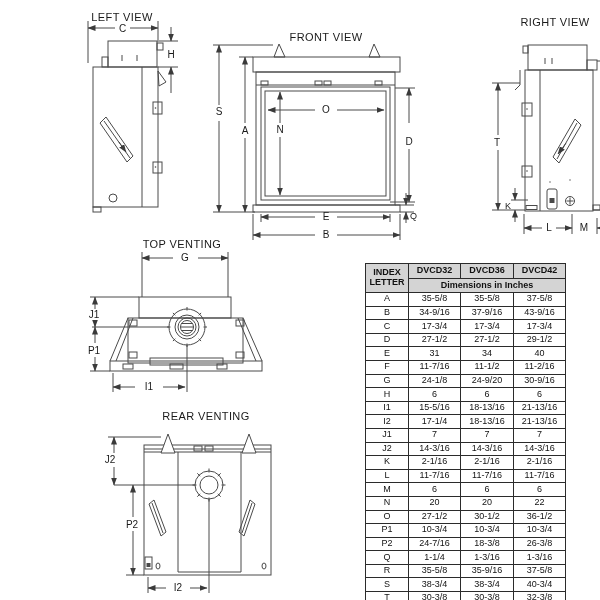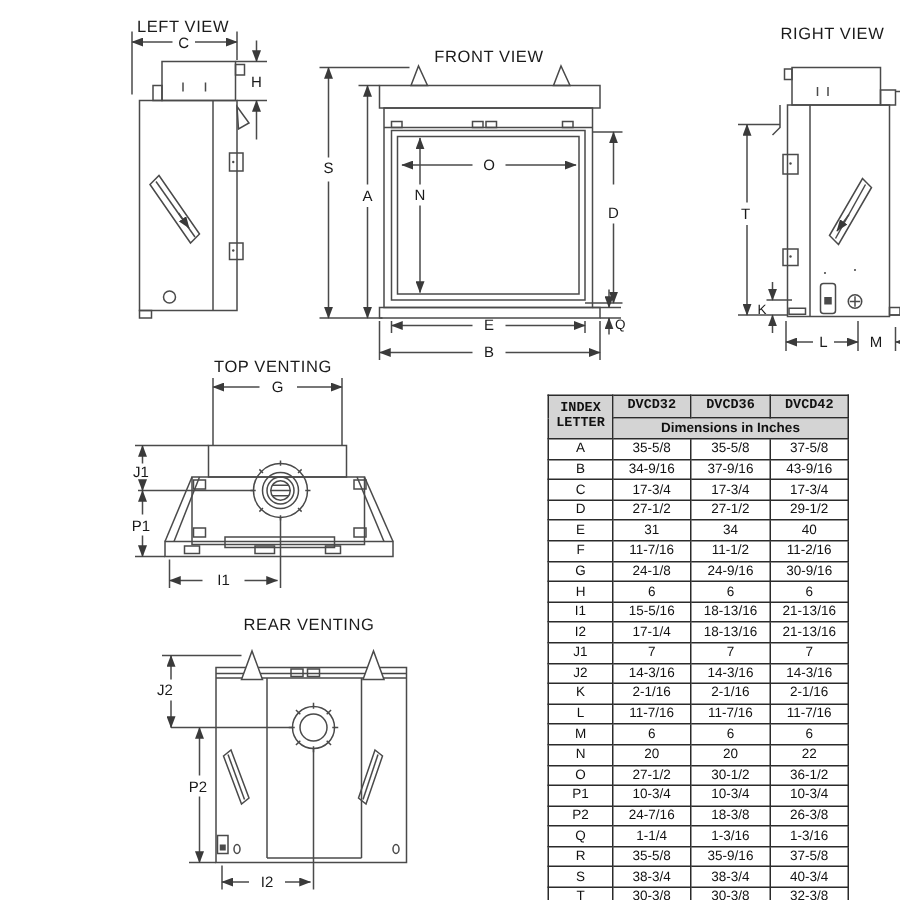--- a/index.html
+++ b/index.html
@@ -8,21 +8,21 @@
   .view{position:absolute;}
   svg text{font-family:"Liberation Sans",sans-serif;fill:#1a1a1a;}
   .vtitle{font-size:11px;letter-spacing:.4px;}
   .dim{font-size:10px;}
   .dims{font-size:9px;}
   #dim-table{position:absolute;left:325px;top:263px;width:200px;border-collapse:collapse;
              table-layout:fixed;color:#111;}
   #dim-table th,#dim-table td{border:1px solid #2b2b2b;text-align:center;vertical-align:middle;
              padding:0;font-size:9px;line-height:1.1;overflow:hidden;}
   #dim-table thead th{background:#d4d4d4;font-weight:bold;}
-  #dim-table thead tr.r1 th{height:14px;font-family:Liberation Mono, monospace;}
+  #dim-table thead tr.r1 th{height:14px;}
   #dim-table thead tr.r2 th{height:13px;}
   #dim-table th.index span{display:block;}
   #dim-table tbody td{height:12.6px;font-weight:normal;background:#fff;}
 </style>
 </head>
 <body>
 
 <div class="canvas">
 
   <div class="view" style="left:20px;top:5px;width:160px;height:225px">
@@ -388,21 +388,21 @@
         </tr>
         <tr>
           <td>F</td>
           <td>11-7/16</td>
           <td>11-1/2</td>
           <td>11-2/16</td>
         </tr>
         <tr>
           <td>G</td>
           <td>24-1/8</td>
-          <td>24-9/16</td>
+          <td>24-9/20</td>
           <td>30-9/16</td>
         </tr>
         <tr>
           <td>H</td>
           <td>6</td>
           <td>6</td>
           <td>6</td>
         </tr>
         <tr>
           <td>I1</td>

